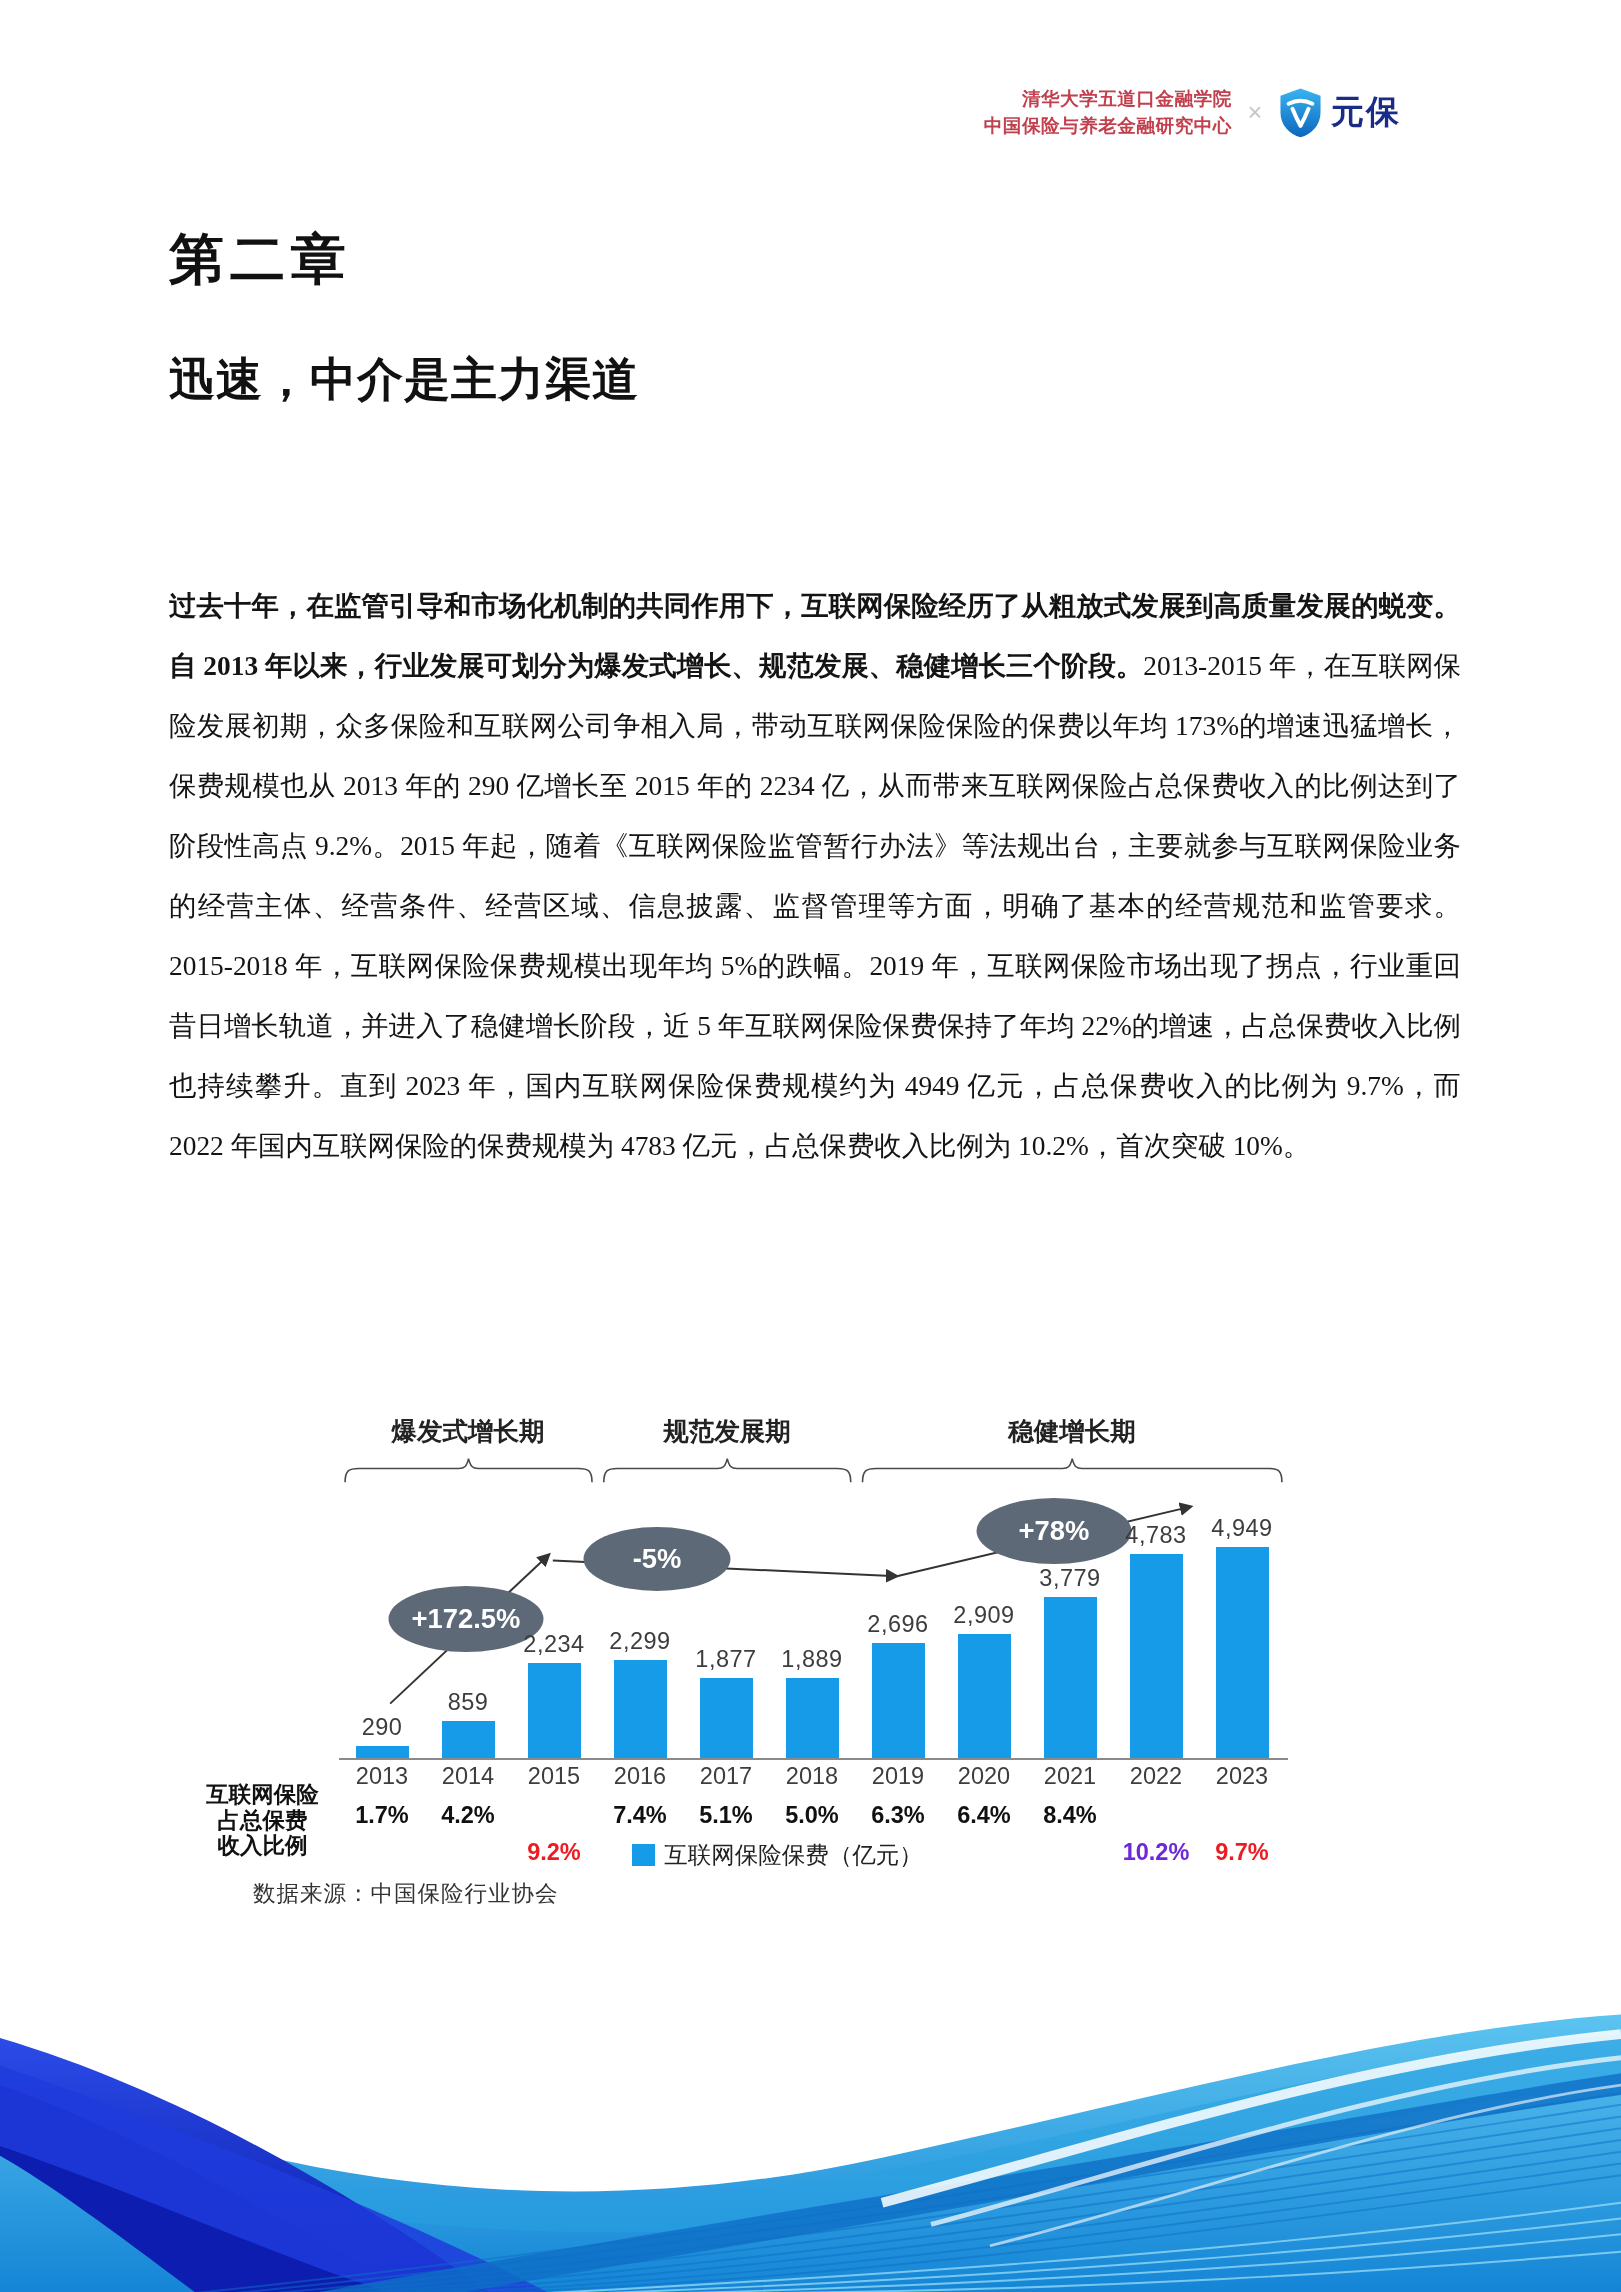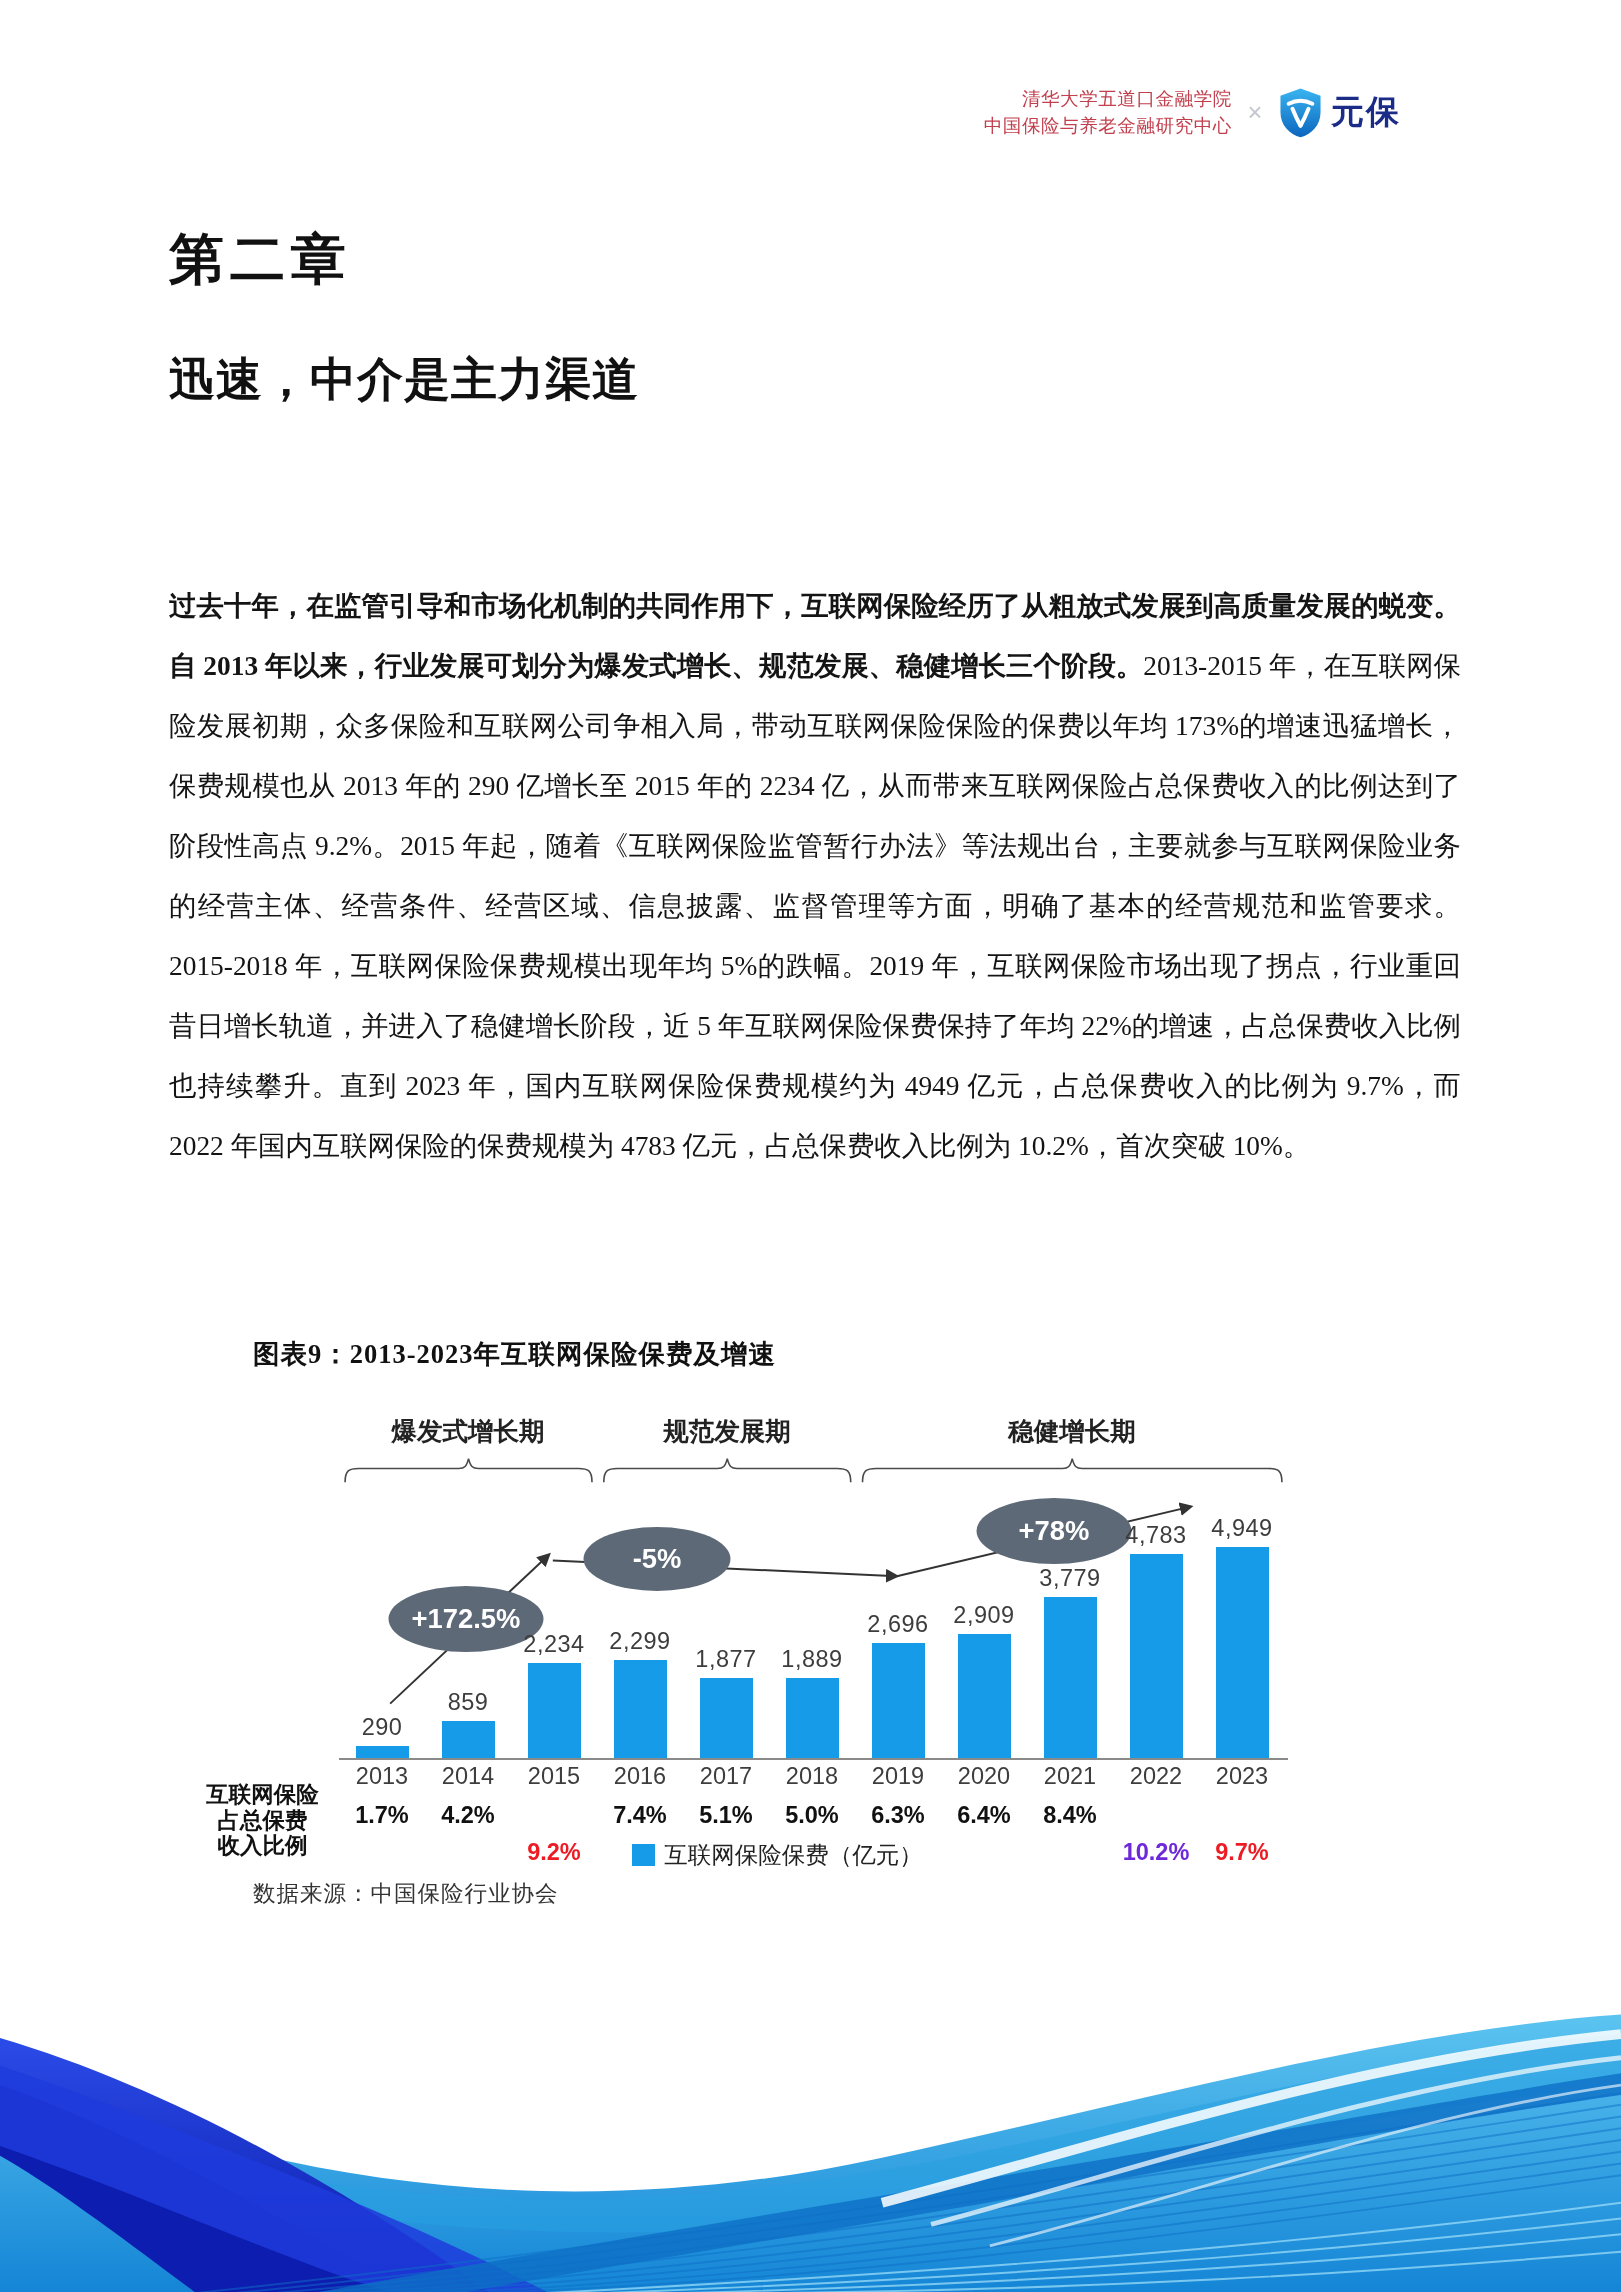--- a/index.html
+++ b/index.html
@@ -2,21 +2,21 @@
 <html><head>
 <meta charset="utf-8">
 <style>
   html,body{margin:0;padding:0;background:#ffffff;}
   .page{position:relative;width:1621px;height:2293px;background:#fff;overflow:hidden;
         font-family:"Liberation Serif","DejaVu Serif",serif;color:#111;}
 
   
   .header{position:absolute;top:86px;left:931px;width:470px;display:flex;align-items:center;gap:15.7px;}
   .org{flex:1;text-align:right;font-family:"Liberation Sans","DejaVu Sans",sans-serif;
-       font-size:18.6px;line-height:26.5px;font-weight:400;letter-spacing:0.5px;}
+       font-size:18.6px;line-height:26.5px;font-weight:700;letter-spacing:0.5px;}
   .xsep{font-family:"Liberation Sans",sans-serif;font-size:25.5px;color:#c3c8cf;font-weight:300;}
   .brand{display:flex;align-items:center;gap:7.8px;}
   .brand-text{font-family:"Liberation Sans","DejaVu Sans",sans-serif;font-weight:800;font-size:33px;color:#1B2B88;letter-spacing:2px;}
 
   
   .chapter{position:absolute;left:169px;top:223px;font-size:55px;font-weight:700;letter-spacing:5.9px;}
   .heading{position:absolute;left:169px;top:345px;width:921px;font-size:46px;font-weight:700;line-height:69px;letter-spacing:1px;}
 
   
   .body-text{position:absolute;left:169px;top:549px;width:1292px;font-size:27.4px;line-height:60px;
@@ -81,21 +81,20 @@
     </div>
   </div>
 
   <div class="chapter">第二章</div>
   <div class="heading">
     <span style="display:block;">迅速，中介是主力渠道</span>
   </div>
 
   <p class="body-text"><span class="lead">过去十年，在监管引导和市场化机制的共同作用下，互联网保险经历了从粗放式发展到高质量发展的蜕变。自 2013 年以来，行业发展可划分为爆发式增长、规范发展、稳健增长三个阶段。</span><span>2013-2015 年，在互联网保险发展初期，众多保险和互联网公司争相入局，带动互联网保险保险的保费以年均 173%的增速迅猛增长，保费规模也从 2013 年的 290 亿增长至 2015 年的 2234 亿，从而带来互联网保险占总保费收入的比例达到了阶段性高点 9.2%。2015 年起，随着《互联网保险监管暂行办法》等法规出台，主要就参与互联网保险业务的经营主体、经营条件、经营区域、信息披露、监督管理等方面，明确了基本的经营规范和监管要求。2015-2018 年，互联网保险保费规模出现年均 5%的跌幅。2019 年，互联网保险市场出现了拐点，行业重回昔日增长轨道，并进入了稳健增长阶段，近 5 年互联网保险保费保持了年均 22%的增速，占总保费收入比例也持续攀升。直到 2023 年，国内互联网保险保费规模约为 4949 亿元，占总保费收入的比例为 9.7%，而 2022 年国内互联网保险的保费规模为 4783 亿元，占总保费收入比例为 10.2%，首次突破 10%。</span></p>
 
-  <div class="fig-caption">图表9：2013-2023年互联网保险保费及增速</div>
 
   <div class="chart">
 
     <div class="phase-label" style="left:129px;">爆发式增长期</div>
     <div class="phase-label" style="left:388px;">规范发展期</div>
     <div class="phase-label" style="left:733px;">稳健增长期</div>
 
     <svg class="anno-svg" viewBox="0 0 968 400">
       <defs>
         <marker id="arr" viewBox="0 0 10 10" refX="8" refY="5" markerWidth="7" markerHeight="7" orient="auto-start-reverse">

